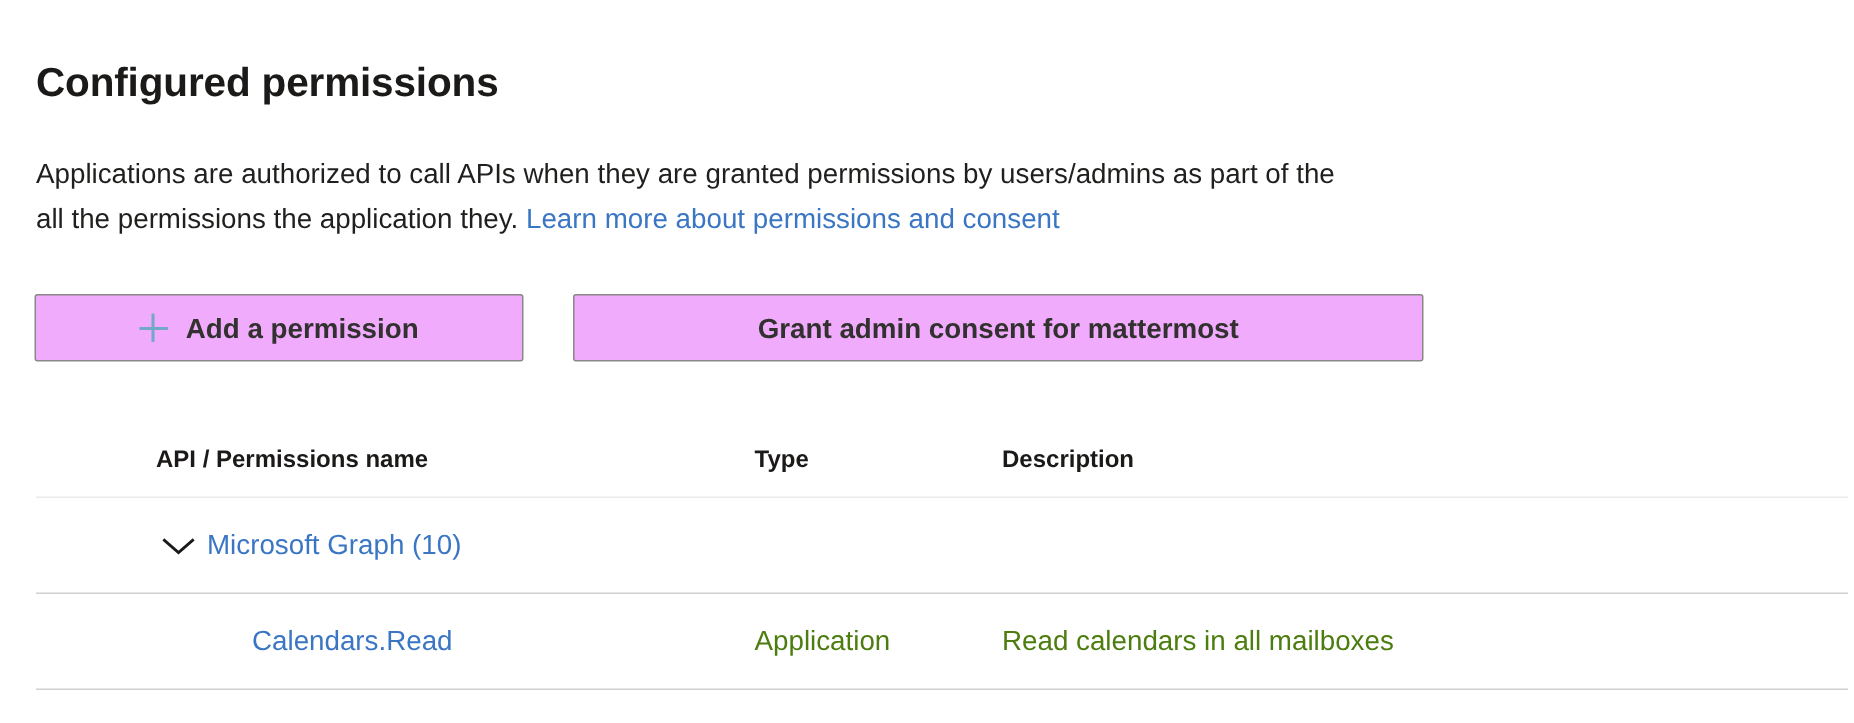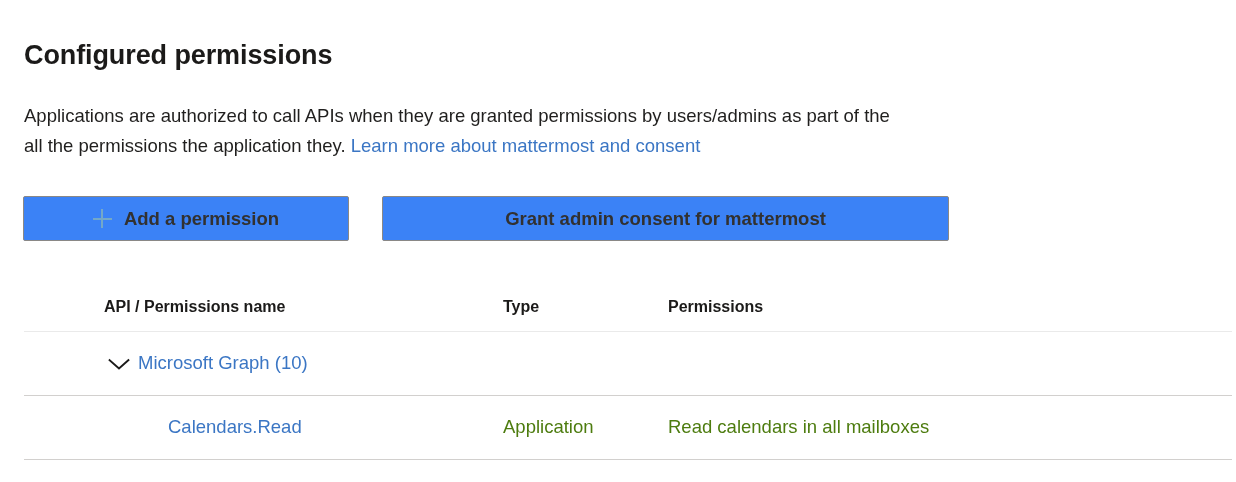--- a/index.html
+++ b/index.html
@@ -59,21 +59,21 @@
   .toolbar {
     position: absolute;
     left: 23px;
     top: 196px;
     display: flex;
     align-items: flex-start;
   }
   .btn {
     box-sizing: border-box;
     height: 45px;
-    background: #3b82f6;
+    background: #f0abfc;
     border: 1px solid #8a8886;
     border-radius: 2px;
     font-family: "Liberation Sans", sans-serif;
     font-size: 18.5px;
     font-weight: 700;
     color: #323130;
     display: inline-flex;
     align-items: center;
     justify-content: center;
     cursor: pointer;
@@ -176,39 +176,39 @@
 </style>
 </head>
 <body>
 
 <div class="page">
 
   <div class="section-title">Configured permissions</div>
 
   <div class="description">
     <div class="line">Applications are authorized to call APIs when they are granted permissions by users/admins as part of the</div>
-    <div class="line"><span>all the permissions the application they. </span><span class="link">Learn more about mattermost and consent</span></div>
+    <div class="line"><span>all the permissions the application they. </span><span class="link">Learn more about permissions and consent</span></div>
   </div>
 
   <div class="toolbar">
     <div class="btn btn-add">
       <span class="plus-icon"></span>
       <span>Add a permission</span>
     </div>
     <div class="btn btn-consent">
       <span>Grant admin consent for mattermost</span>
     </div>
   </div>
 
   <div class="perm-table">
 
     <div class="thead">
       <div class="th col-name">API / Permissions name</div>
       <div class="th col-type">Type</div>
-      <div class="th col-desc">Permissions</div>
+      <div class="th col-desc">Description</div>
     </div>
 
     <div class="divider light"></div>
 
     <div class="trow">
       <span class="group-chevron">
         <svg width="22" height="14" viewBox="0 0 22 14" aria-hidden="true">
           <path d="M1.6 3.2 L11 11.4 L20.4 3.2" fill="none" stroke="#1b1a19" stroke-width="1.9" stroke-linecap="square"></path>
         </svg>
       </span>

